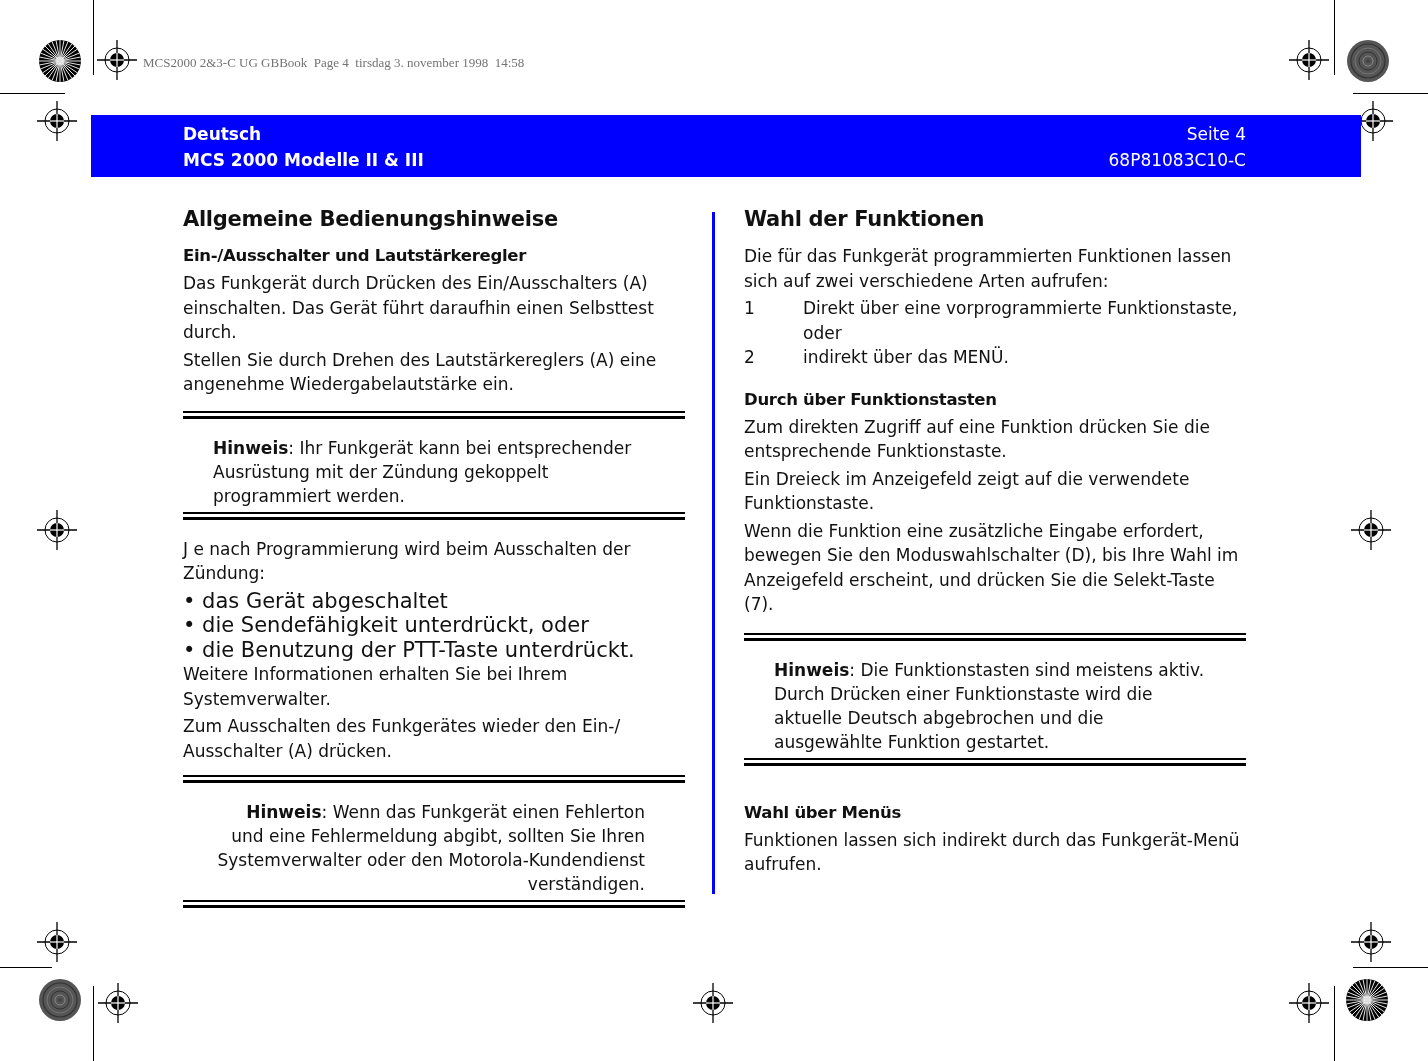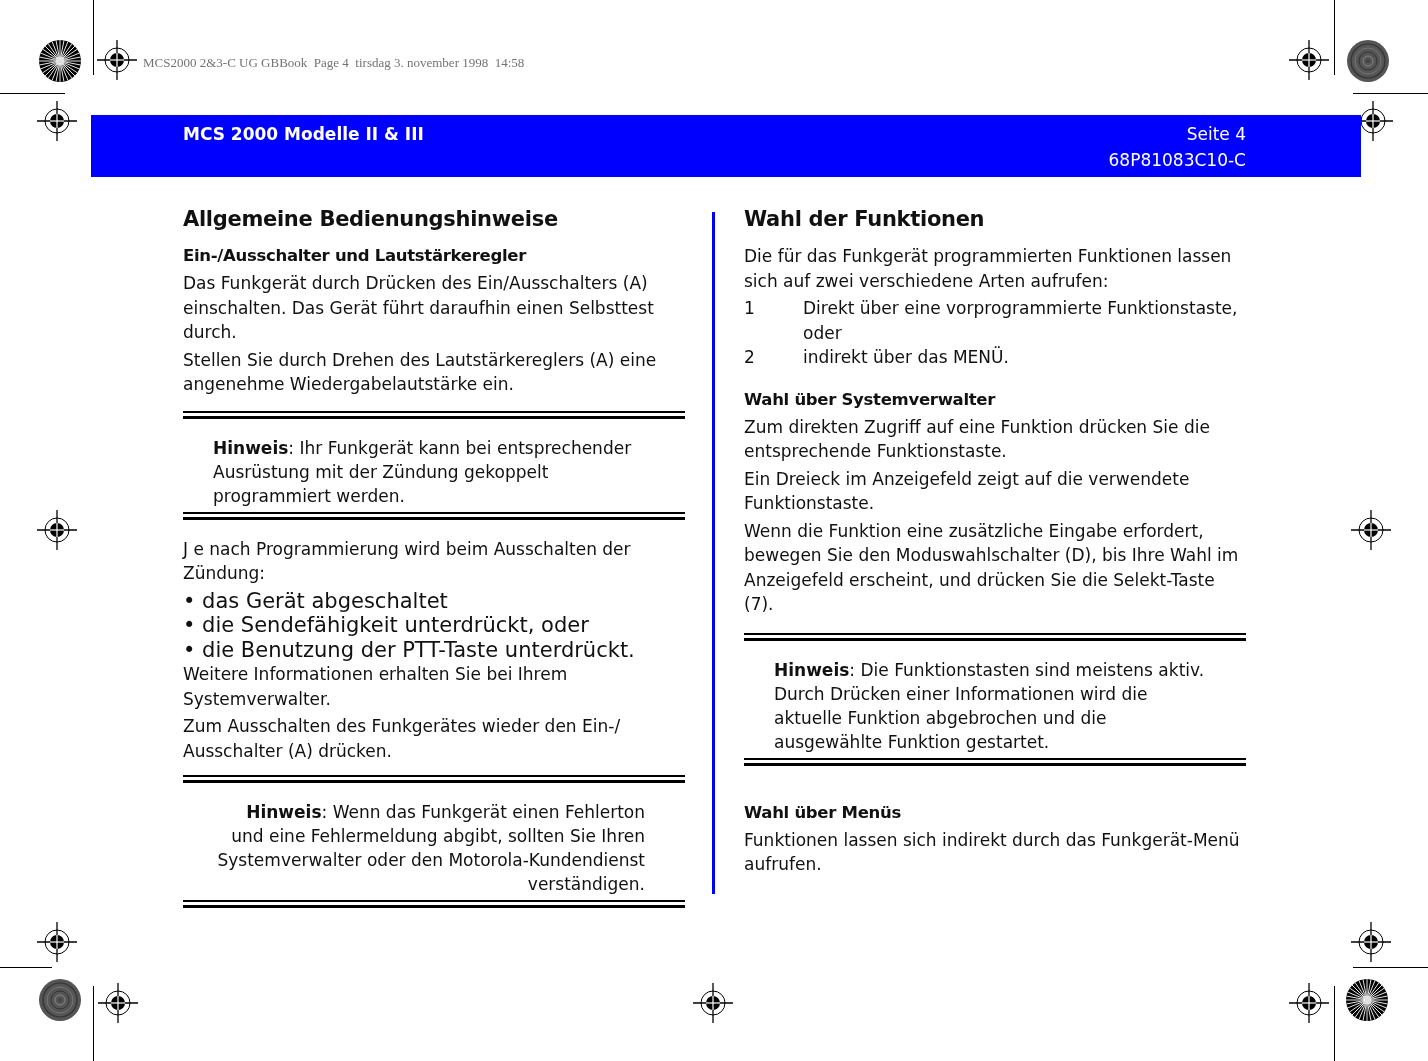--- a/index.html
+++ b/index.html
@@ -143,20 +143,21 @@
     <use href="#regmark"></use>
   </svg>
 <svg class="reg" style="left:1287px; top:981px;">
     <use href="#regmark"></use>
   </svg>
 
 <div class="slug">MCS2000 2&amp;3-C UG GBBook  Page 4  tirsdag 3. november 1998  14:58</div>
 
 <div class="header-bar" style="background: rgb(0, 0, 255);"></div>
 <div class="hdr-left">
+  <div>Deutsch</div>
   <div>MCS 2000 Modelle II &amp; III</div>
 </div>
 <div class="hdr-right">
   <div>Seite 4</div>
   <div>68P81083C10-C</div>
 </div>
 
 <div class="divider-v"></div>
 
 <div class="col col-left">
@@ -194,26 +195,26 @@
     <div class="numrow">
       <span class="n">1</span>
       <span>Direkt über eine vorprogrammierte Funktionstaste, oder</span>
     </div>
     <div class="numrow">
       <span class="n">2</span>
       <span>indirekt über das MENÜ.</span>
     </div>
   </div>
 
-  <h2 style="margin-top:18px;">Wahl über Systemverwalter</h2>
+  <h2 style="margin-top:18px;">Durch über Funktionstasten</h2>
   <p>Zum direkten Zugriff auf eine Funktion drücken Sie die entsprechende Funktionstaste.</p>
   <p>Ein Dreieck im Anzeigefeld zeigt auf die verwendete Funktionstaste.</p>
   <p>Wenn die Funktion eine zusätzliche Eingabe erfordert, bewegen Sie den Moduswahlschalter (D), bis Ihre Wahl im Anzeigefeld erscheint, und drücken Sie die Selekt-Taste (7).</p>
 
   <div class="note-box" style="margin-top:16px;">
     <div class="rule-double top"></div>
-    <div class="note-text"><b>Hinweis</b><span>: Die Funktionstasten sind meistens aktiv. Durch Drücken einer Informationen wird die aktuelle Funktion abgebrochen und die ausgewählte Funktion gestartet.</span></div>
+    <div class="note-text"><b>Hinweis</b><span>: Die Funktionstasten sind meistens aktiv. Durch Drücken einer Funktionstaste wird die aktuelle Deutsch abgebrochen und die ausgewählte Funktion gestartet.</span></div>
     <div class="rule-double bottom"></div>
   </div>
 
   <h2 style="margin-top:34px;">Wahl über Menüs</h2>
   <p>Funktionen lassen sich indirekt durch das Funkgerät-Menü aufrufen.</p>
 </div>
 
 </body></html>

